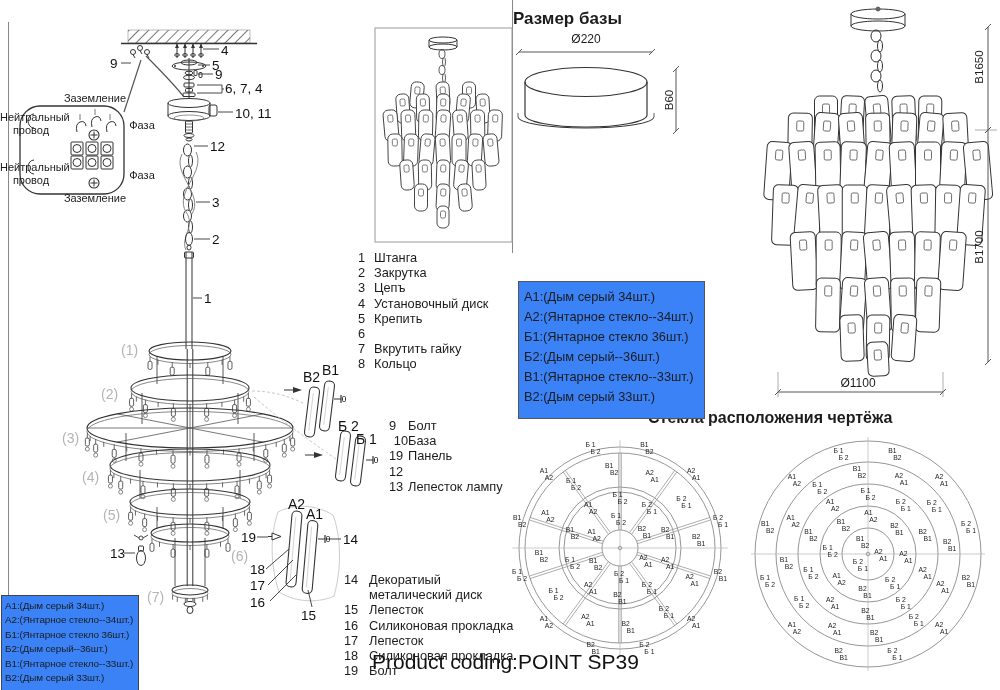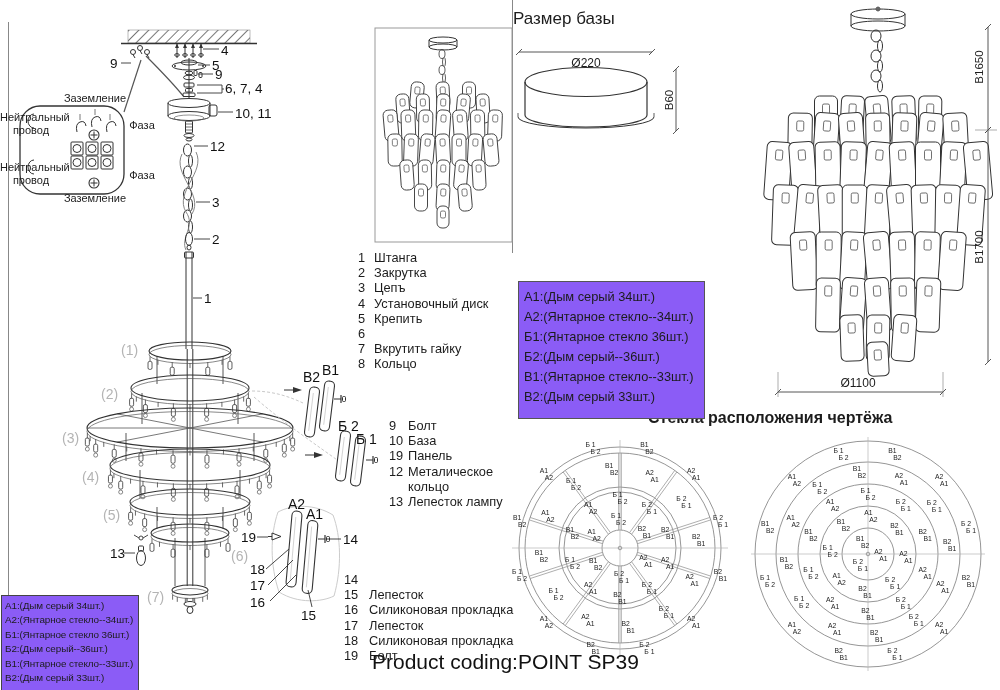--- a/index.html
+++ b/index.html
@@ -1,32 +1,32 @@
 <!DOCTYPE html>
 <html><head>
 <meta charset="utf-8">
 <style>
   html,body{margin:0;padding:0}
   #stage{position:relative;width:1000px;height:690px;background:#fff;overflow:hidden;
          font-family:"Liberation Sans",sans-serif;color:#1c1c1c}
   #art{position:absolute;left:0;top:0}
   .abs{position:absolute}
   .t-main{font-size:20px;font-weight:700;letter-spacing:.2px}
-  .t-sec{font-size:17px;font-weight:400}
+  .t-sec{font-size:17px;font-weight:700}
   .t-sub{font-size:16px;font-weight:600}
   .t-coding{font-size:21px;color:#111}
   .hdim{font-size:12px;text-align:center;white-space:nowrap}
   .vdim{font-size:11.5px;text-align:center;white-space:nowrap;transform:rotate(-90deg)}
   .wlabel{font-size:11px;text-align:center;line-height:12.5px}
   .legend-line{font-size:11px;line-height:14.5px;text-align:center;white-space:nowrap}
   .parts{position:absolute;font-size:12.8px;line-height:15.2px}
   .pl-row{display:flex;align-items:flex-start}
   .pl-num{flex:none}
   .pl-name{flex:1}
-  .gbox{position:absolute;background:#8b5cf6}
+  .gbox{position:absolute;background:#3b82f6}
   #glass-box-right{left:518px;top:281px;width:180px;height:131px;border:1.2px solid #555;
         font-size:12.8px;line-height:20px;padding:5px 0 0 5px}
   #glass-box-left{left:1px;top:595px;width:133px;height:92px;border:1.5px solid #444;
         font-size:9.9px;line-height:14.4px;padding:3px 0 0 3px;letter-spacing:-.1px}
   .gb-line{white-space:nowrap;overflow:hidden}
   .callout{position:absolute;font-size:13.5px;white-space:nowrap;color:#111}
   .tier{position:absolute;font-size:14px;color:#b4b4b4;white-space:nowrap}
   .petal{position:absolute;font-size:14px;color:#111;white-space:nowrap}
   svg text{font-family:"Liberation Sans",sans-serif}
 </style>
@@ -950,21 +950,21 @@
         <text x="862.8587917201978" y="570.5172209268743" text-anchor="middle" font-size="6.8" fill="#222">Б 1</text>
         <text x="860.2124236400145" y="541.1239090506461" text-anchor="middle" font-size="6.8" fill="#222">В1</text>
         <text x="865.2124236400145" y="548.1239090506461" text-anchor="middle" font-size="6.8" fill="#222">В2</text>
       </g>
   </svg>
 
   <div class="abs t-sec" style="left:513px;top:9px">Размер базы</div>
   <div class="abs t-sub" style="left:648px;top:409px">Стекла расположения чертёжа</div>
   <div class="abs t-coding" style="left:372px;top:650px">Product coding:POINT SP39</div>
 
-  <div class="abs hdim" style="left:556px;top:56px;width:60px">Ø220</div>
+  <div class="abs hdim" style="left:556px;top:32px;width:60px">Ø220</div>
   <div class="abs vdim" style="left:639px;top:94px;width:60px">B60</div>
   <div class="abs vdim" style="left:949px;top:61px;width:60px">B1650</div>
   <div class="abs vdim" style="left:949px;top:241px;width:60px">B1700</div>
   <div class="abs hdim" style="left:828px;top:376px;width:60px">Ø1100</div>
 
   <div class="abs wlabel" style="left:58px;top:92px;width:74px">Заземление</div>
   <div class="abs wlabel" style="left:0px;top:111px;width:62px">Нейтральный провод</div>
   <div class="abs wlabel" style="left:124px;top:119px;width:36px">Фаза</div>
   <div class="abs wlabel" style="left:0px;top:161px;width:62px">Нейтральный провод</div>
   <div class="abs wlabel" style="left:124px;top:169px;width:36px">Фаза</div>
@@ -1002,39 +1002,39 @@
         <span class="pl-num" style="width: 16px;">8</span>
         <span class="pl-name">Кольцо</span>
       </div>
     </div>
   <div class="parts" id="parts-b" style="left:389px;top:418px;width:128px">
       <div class="pl-row">
         <span class="pl-num" style="width: 19px;">9</span>
         <span class="pl-name">Болт</span>
       </div>
       <div class="pl-row">
-        <span class="pl-num" style="width: 19px;">10</span>
+        <span class="pl-num" style="width: 19px; text-align: right;">10</span>
         <span class="pl-name">База</span>
       </div>
       <div class="pl-row">
         <span class="pl-num" style="width: 19px;">19</span>
         <span class="pl-name">Панель</span>
       </div>
       <div class="pl-row">
         <span class="pl-num" style="width: 19px;">12</span>
-        <span class="pl-name">Металическое кольцо</span>
       </div>
       <div class="pl-row">
         <span class="pl-num" style="width: 19px;">13</span>
         <span class="pl-name">Лепесток лампу</span>
       </div>
     </div>
   <div class="parts" id="parts-c" style="left:344px;top:572px;width:174px">
       <div class="pl-row">
         <span class="pl-num" style="width: 25px;">14</span>
+        <span class="pl-name">Декоратиый металический диск</span>
       </div>
       <div class="pl-row">
         <span class="pl-num" style="width: 25px;">15</span>
         <span class="pl-name">Лепесток</span>
       </div>
       <div class="pl-row">
         <span class="pl-num" style="width: 25px;">16</span>
         <span class="pl-name">Силиконовая прокладка</span>
       </div>
       <div class="pl-row">

